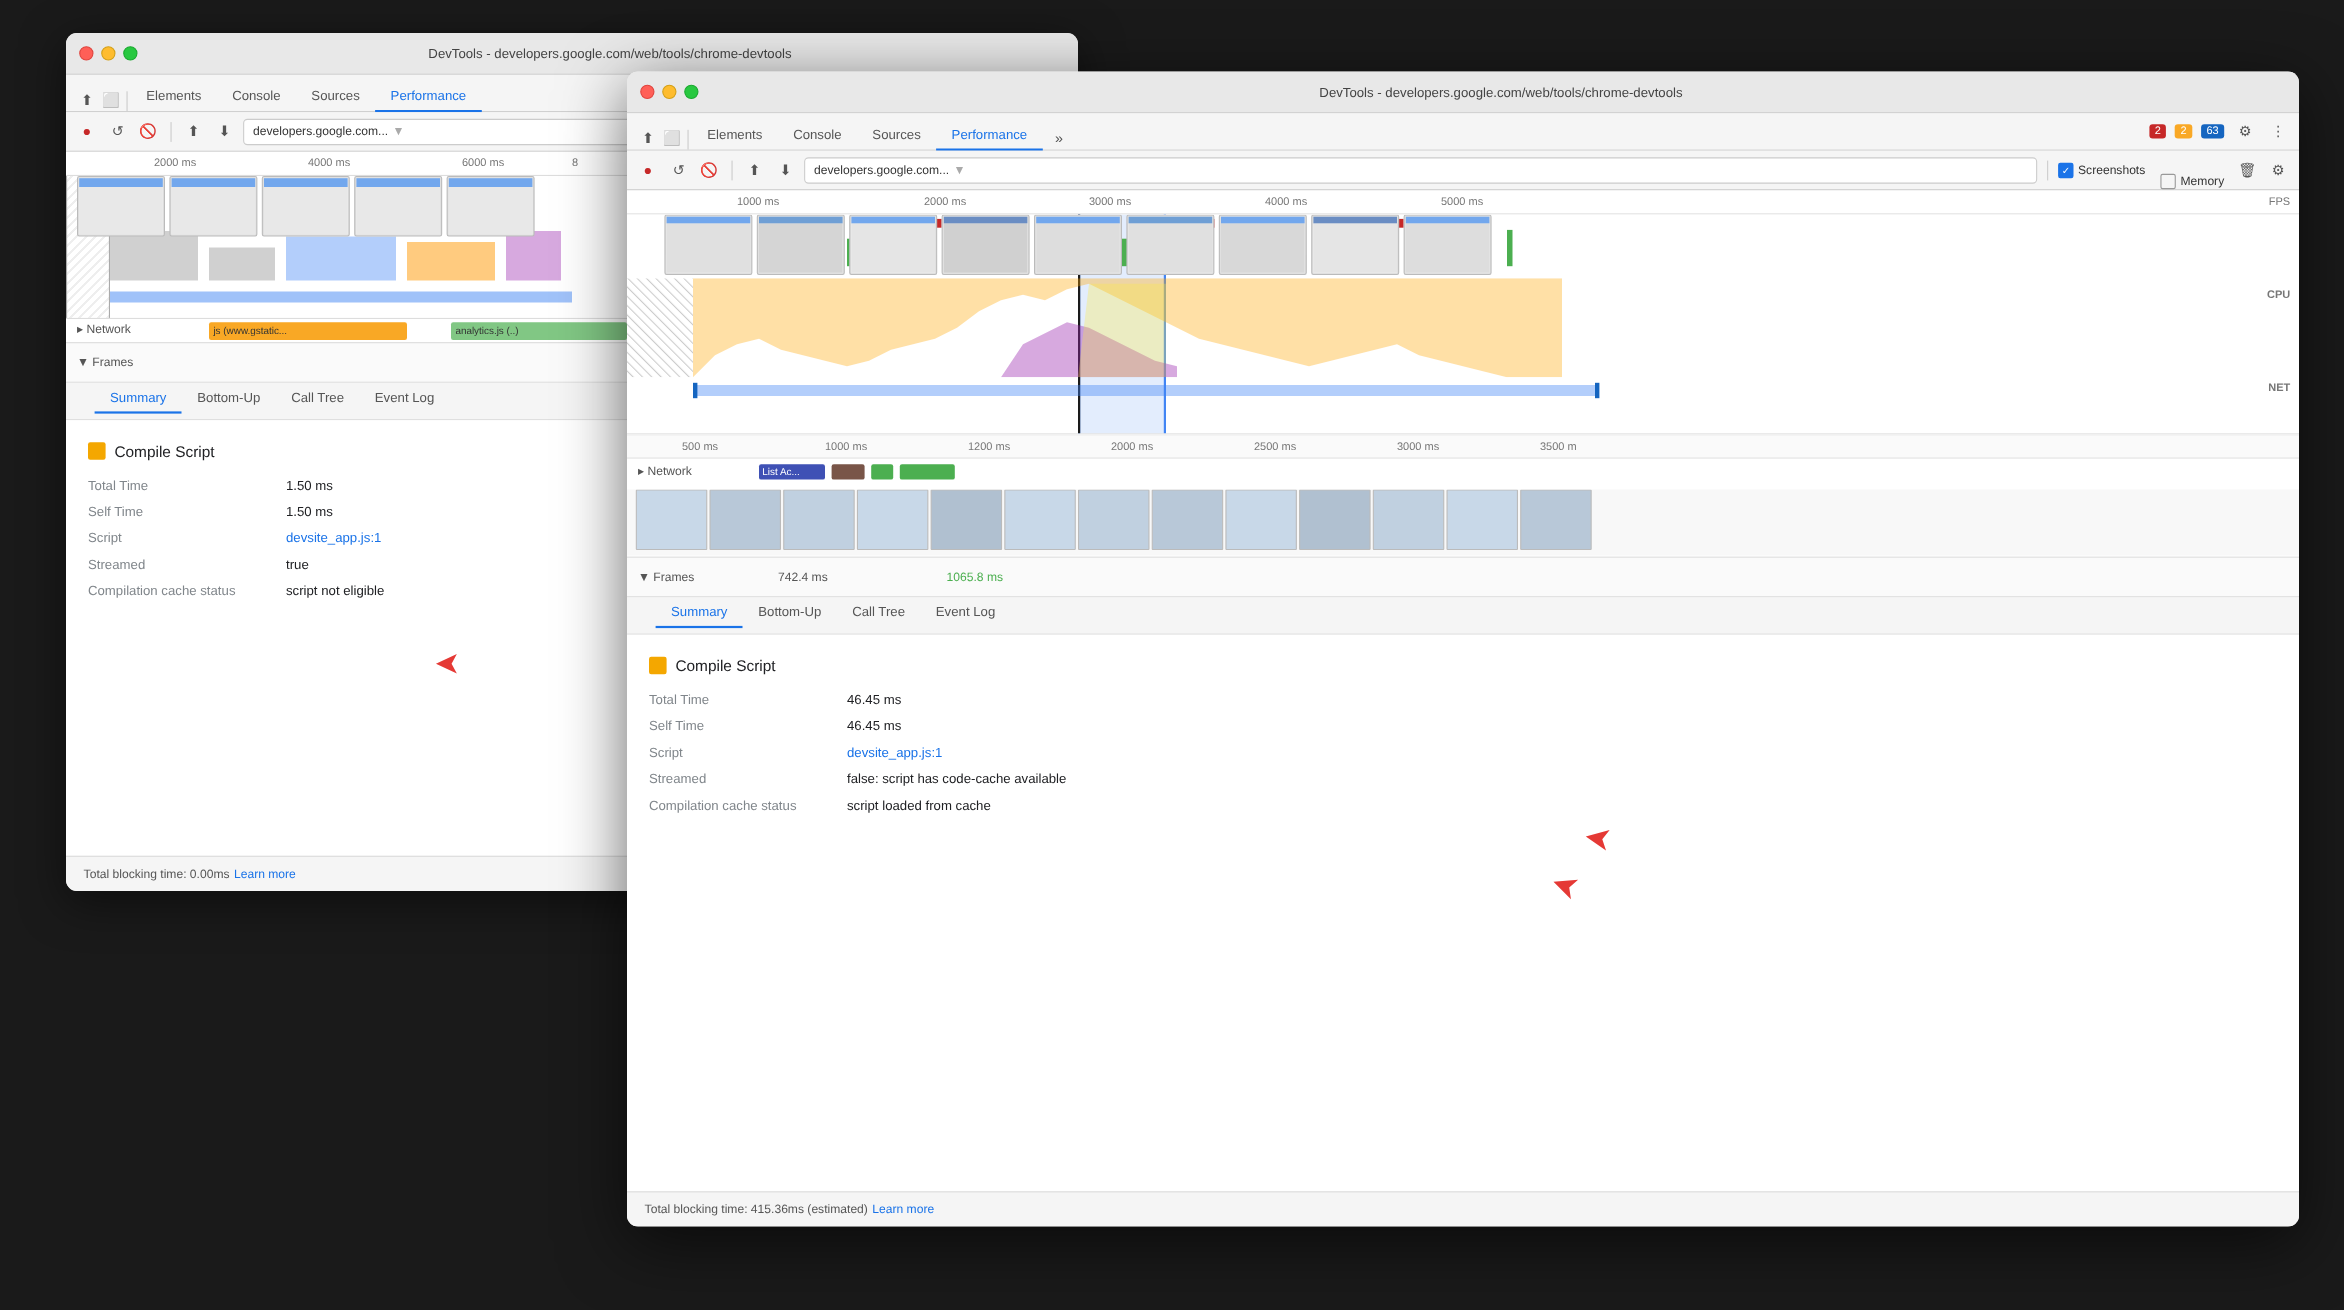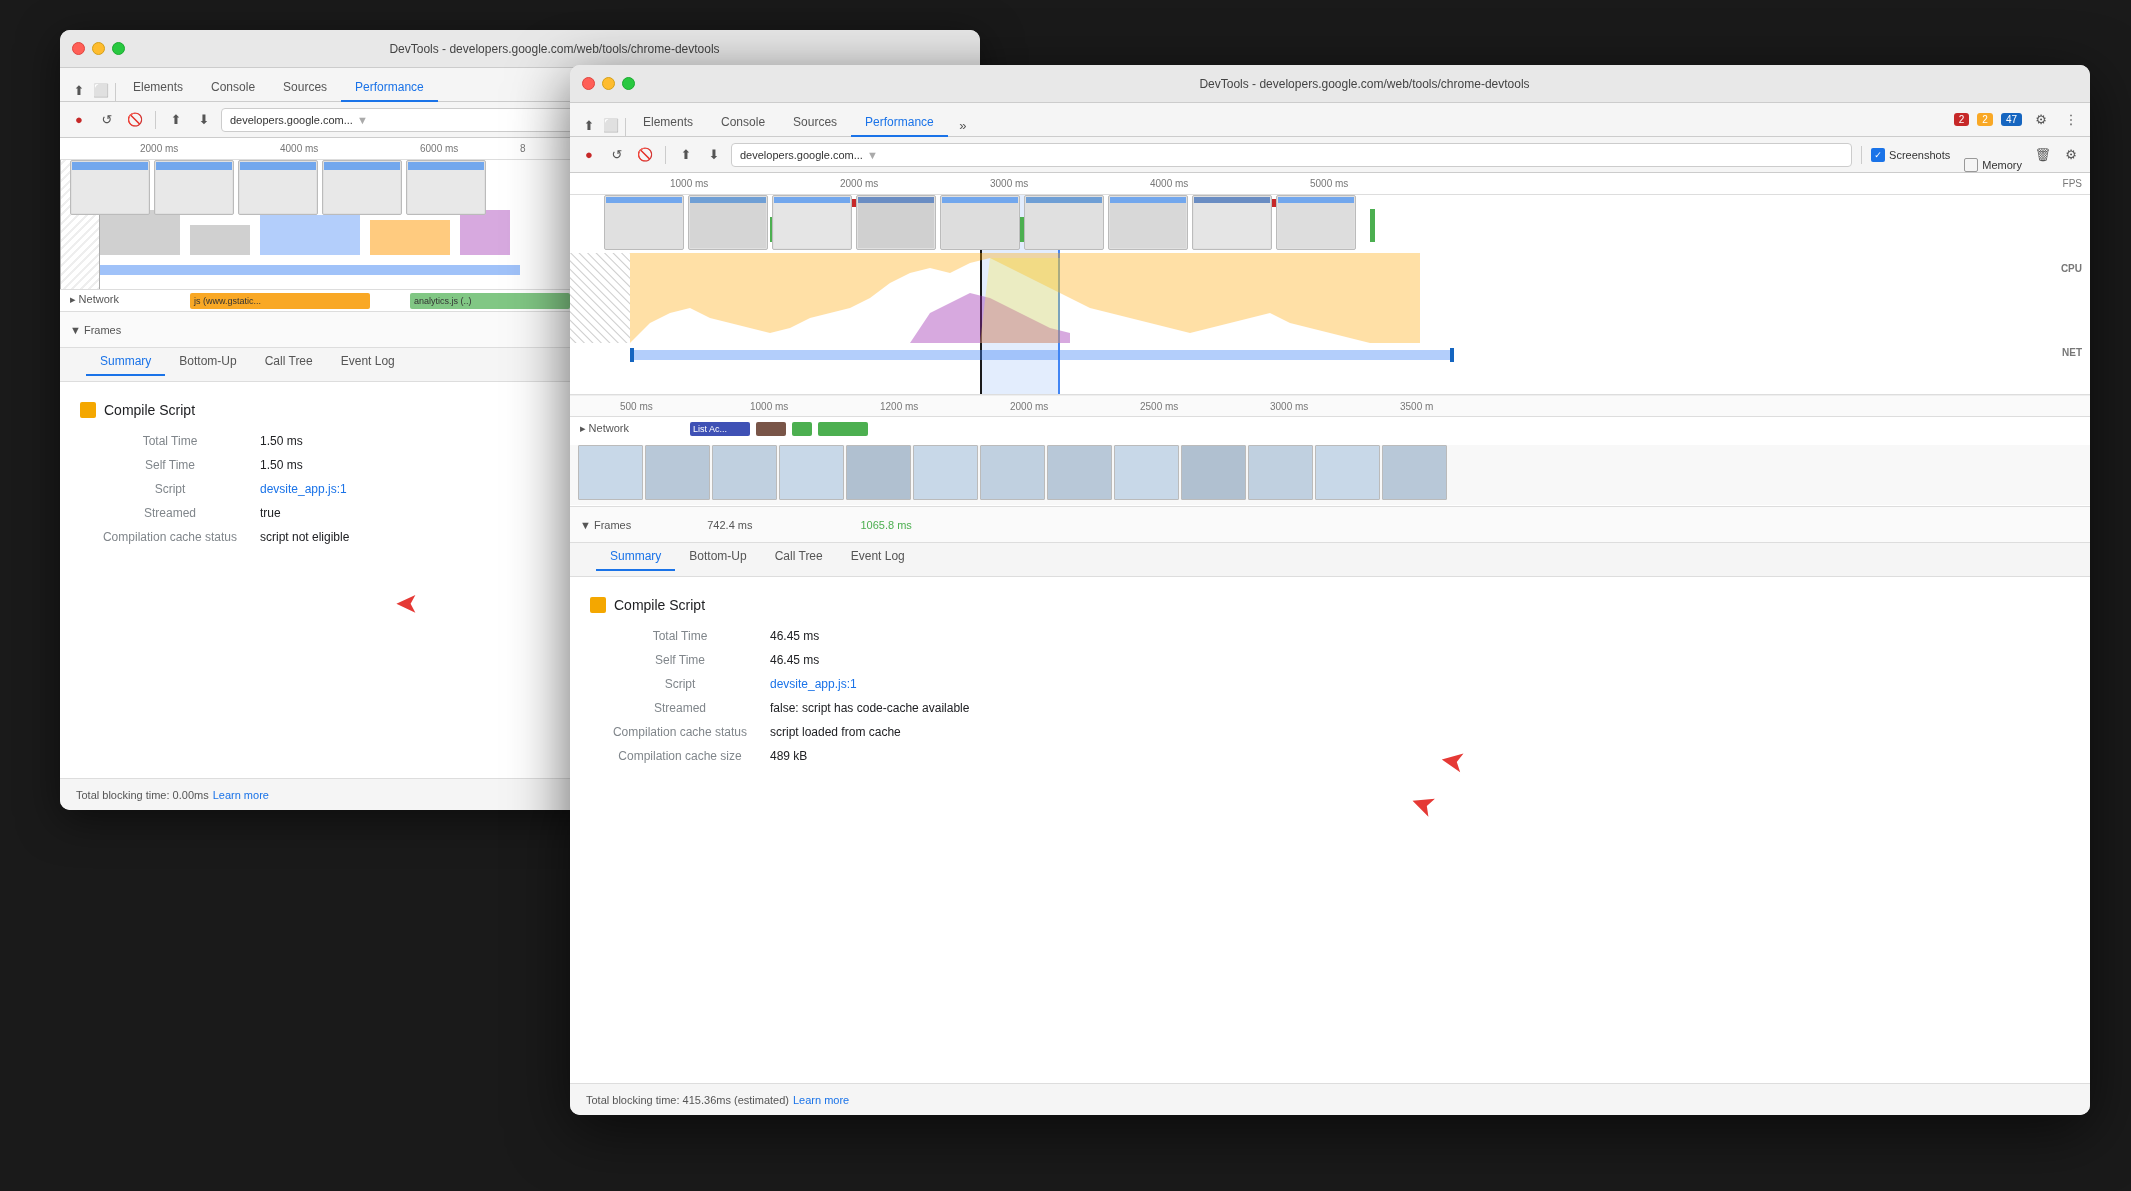--- a/index.html
+++ b/index.html
@@ -286,21 +286,20 @@
       display: flex;
       align-items: baseline;
       margin-bottom: 10px;
       font-size: 12px;
     }
 
     .prop-label {
       color: #80868b;
       width: 180px;
       flex-shrink: 0;
-      text-align: center;
     }
 
     .prop-value {
       color: #202124;
     }
 
     .prop-link {
       color: #1a73e8;
       text-decoration: none;
     }
@@ -657,21 +656,21 @@
     <div class="nav-tab active">Performance</div>
     <div class="toolbar-icon" style="margin-left:4px;">»</div>
     <div class="nav-tab-icons">
       <span class="badge badge-red">
         <span style="background:#c62828;color:white;border-radius:3px;padding:1px 5px;font-size:10px;">2</span>
       </span>
       <span class="badge badge-yellow">
         <span style="background:#f9a825;color:white;border-radius:3px;padding:1px 5px;font-size:10px;">2</span>
       </span>
       <span class="badge badge-blue">
-        <span style="background:#1565c0;color:white;border-radius:3px;padding:1px 5px;font-size:10px;">47</span>
+        <span style="background:#1565c0;color:white;border-radius:3px;padding:1px 5px;font-size:10px;">63</span>
       </span>
       <div class="toolbar-icon">⚙</div>
       <div class="toolbar-icon">⋮</div>
     </div>
   </div>
 
   <div class="toolbar">
     <div class="toolbar-icon" style="color:#c62828;">●</div>
     <div class="toolbar-icon">↺</div>
     <div class="toolbar-icon">🚫</div>
@@ -898,24 +897,20 @@
         <a class="prop-link" href="#">devsite_app.js:1</a>
       </div>
       <div class="prop-row">
         <span class="prop-label">Streamed</span>
         <span class="prop-value">false: script has code-cache available</span>
       </div>
       <div class="prop-row" style="position:relative;">
         <span class="prop-label">Compilation cache status</span>
         <span class="prop-value">script loaded from cache</span>
       </div>
-      <div class="prop-row" style="position:relative;">
-        <span class="prop-label">Compilation cache size</span>
-        <span class="prop-value">489 kB</span>
-      </div>
     </div>
 
     <div class="status-bar">
       <span>Total blocking time: 415.36ms (estimated)</span>
       <a class="status-link" href="#">Learn more</a>
     </div>
 
   </div>
 </div>
 

